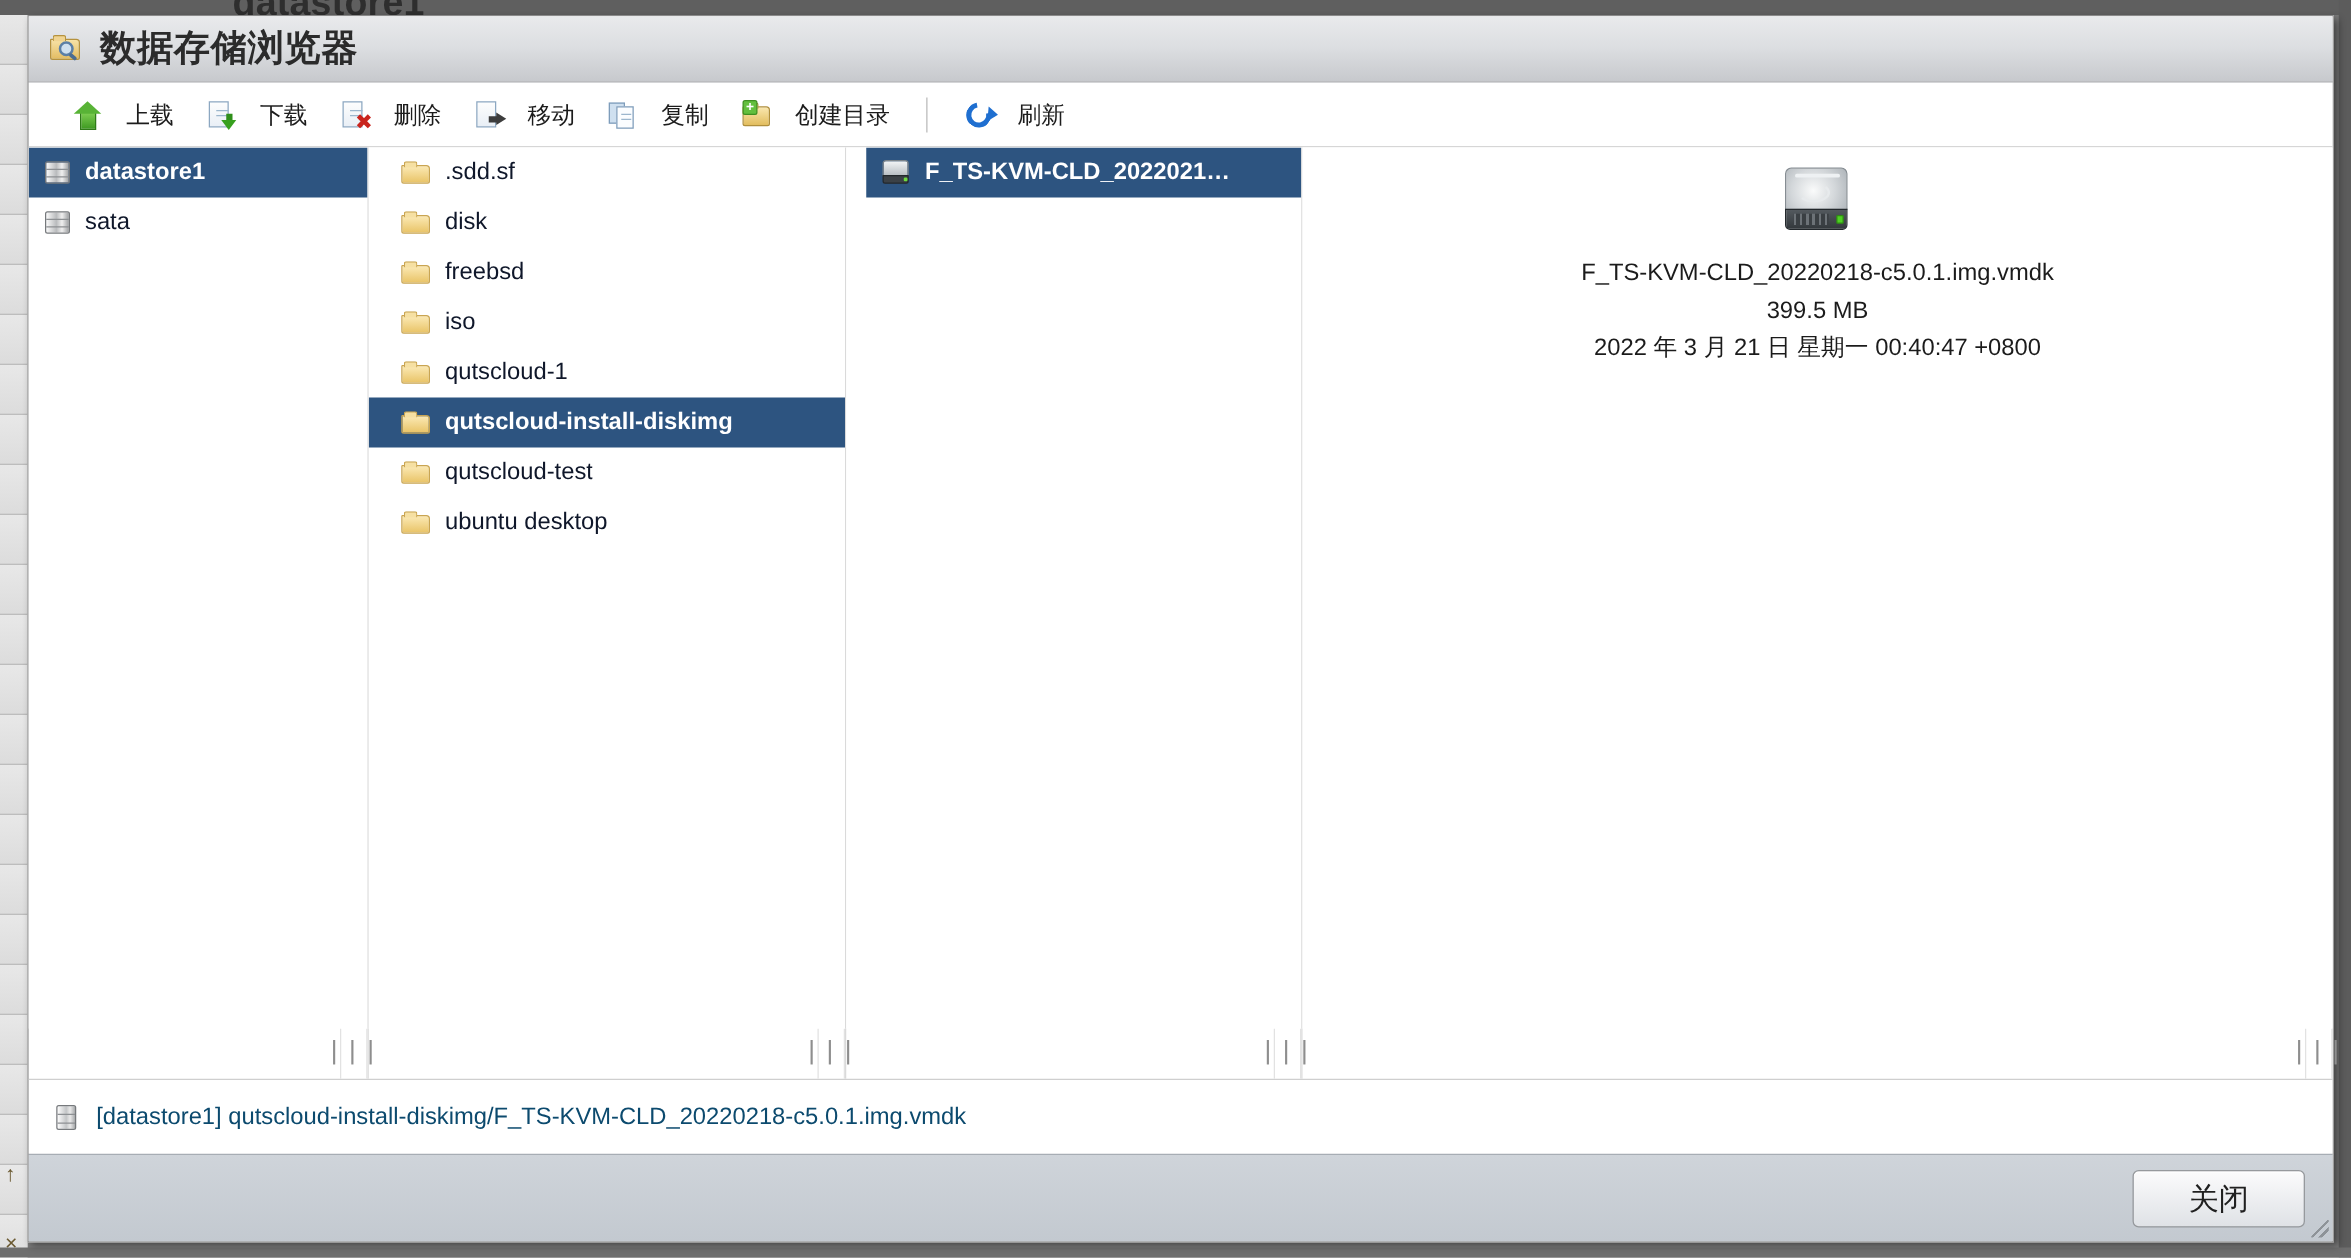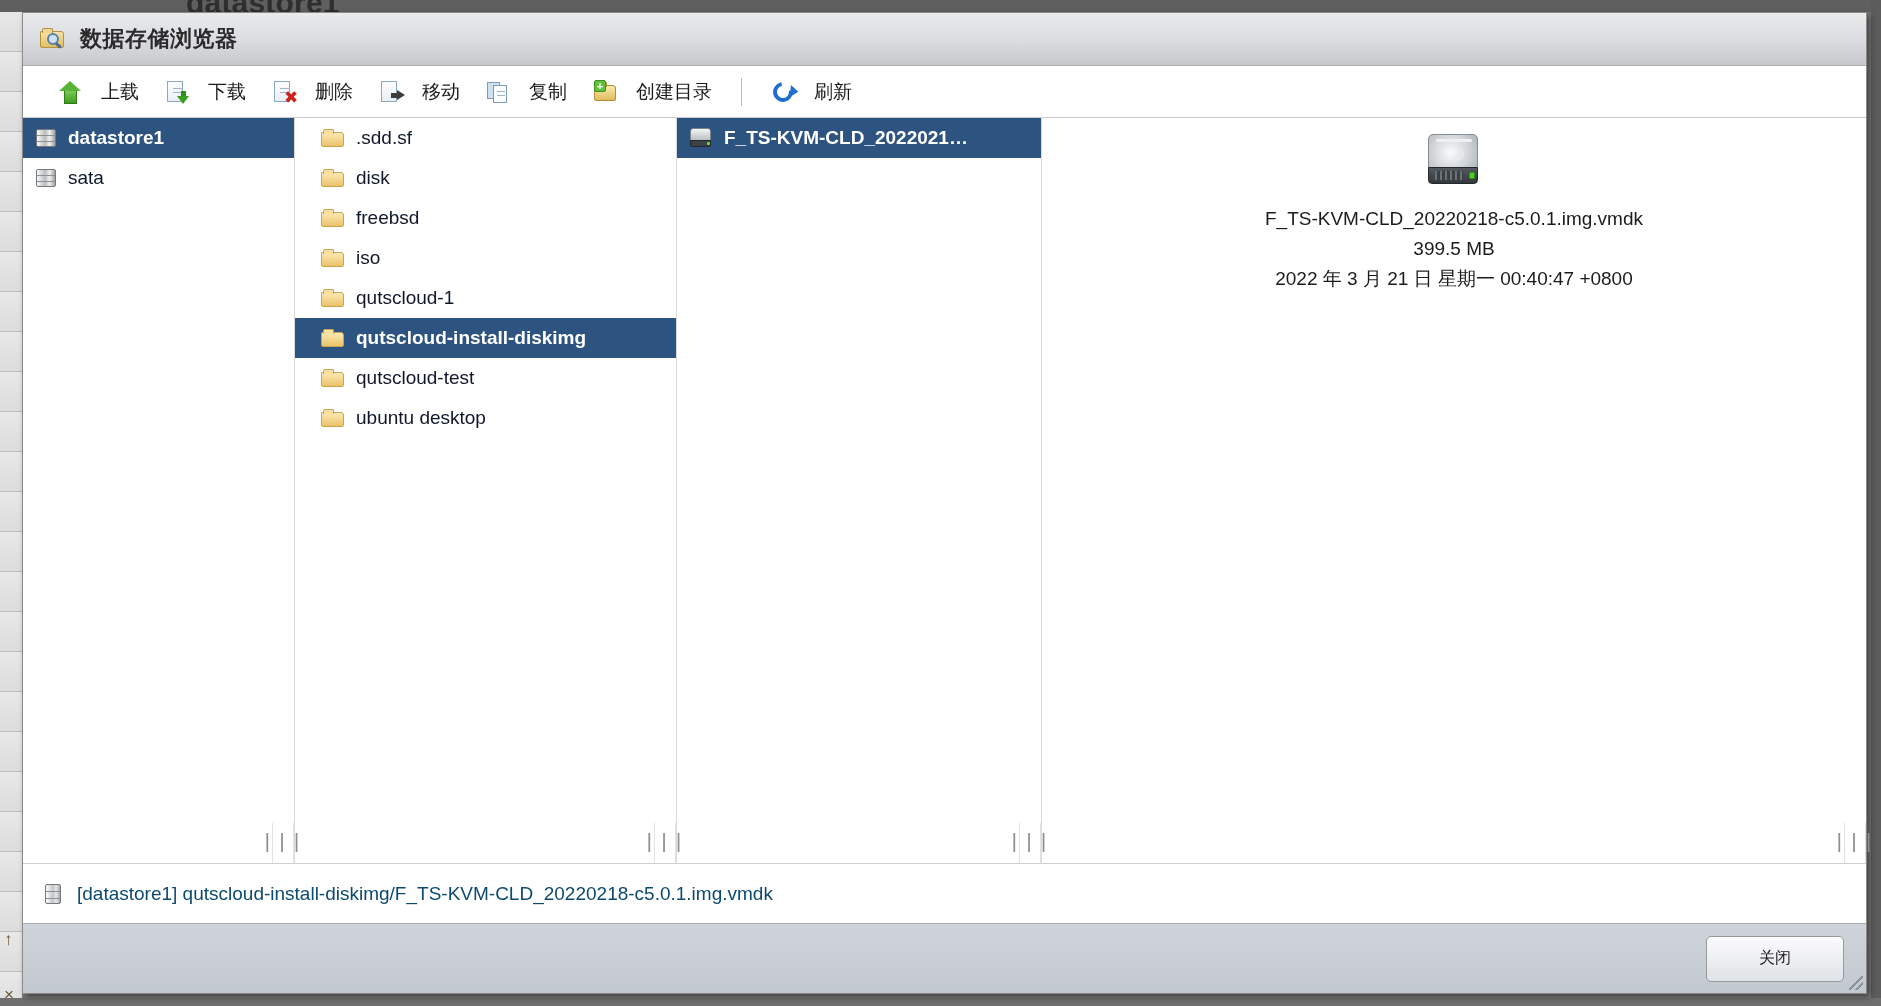--- a/index.html
+++ b/index.html
@@ -80,21 +80,21 @@
     position: absolute; left: 7px; top: 5px; width: 12px; height: 12px;
     border: 2px solid #5b7fa6; border-radius: 50%;
     background: #cfe0ef;
   }
   .ti-lens:after {
     content:""; position:absolute; right:-5px; bottom:-3px;
     width:7px; height:2.5px; background:#4a6c92;
     transform: rotate(40deg); border-radius:2px;
   }
   .titlebar-text {
-    font-size: 22px; font-weight: bold; color: #2b2b2b;
+    font-size: 29px; font-weight: bold; color: #2b2b2b;
     letter-spacing: .5px;
   }
 
   
   .toolbar {
     height: 52px; flex: 0 0 52px;
     background: #fff;
     border-bottom: 1px solid #c9c9c9;
     display: flex; align-items: center;
     padding-left: 22px;
@@ -228,21 +228,21 @@
   .row {
     display: flex; align-items: center; gap: 11px;
     height: 40px; padding-left: 12px;
     font-size: 19px; color: #0f172a;
     cursor: pointer; white-space: nowrap;
   }
   .row.sel { background: #2d5480; color: #fff; font-weight: bold; }
   .row .label { overflow: hidden; text-overflow: ellipsis; }
 
   .col-c2 .row { padding-left: 26px; }
-  .col-c3 .row { padding-left: 12px; }
+  .col-c3 .row { padding-left: 12px; margin-left: 16px; }
 
   
   .ico-ds {
     width: 22px; height: 22px; position: relative; flex: 0 0 22px;
   }
   .ico-ds-body {
     position:absolute; left:1px; top:2px; width:20px; height:18px;
     background: linear-gradient(to right,#fbfbfb,#b9bbbd 45%,#efefef 70%,#9fa1a3);
     border:1px solid #76797c; border-radius:2px;
   }
@@ -364,21 +364,21 @@
     background: linear-gradient(#cfd4da,#c3c9d0);
     border-top: 1px solid #a7adb4;
     display: flex; align-items: center; justify-content: flex-end;
     padding-right: 22px;
     position: relative;
   }
   .btn-close {
     min-width: 138px; height: 46px;
     background: linear-gradient(#fbfbfc,#dfe2e6);
     border: 1px solid #96999d; border-radius: 5px;
-    font-size: 16px; color: #202020; cursor: pointer;
+    font-size: 24px; color: #202020; cursor: pointer;
     box-shadow: inset 0 1px 0 #fff;
   }
   .resize-corner {
     position: absolute; right: 3px; bottom: 3px; width: 14px; height: 14px;
     cursor: nwse-resize;
     background:
       linear-gradient(135deg, transparent 0 45%, #8e9398 45% 55%, transparent 55% 100%),
       linear-gradient(135deg, transparent 0 70%, #8e9398 70% 80%, transparent 80% 100%);
   }
 </style>

